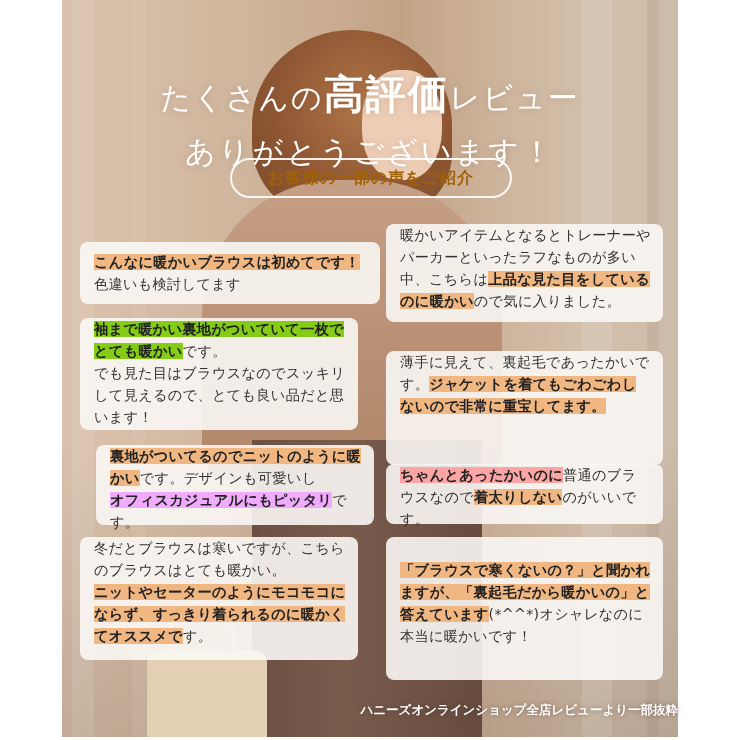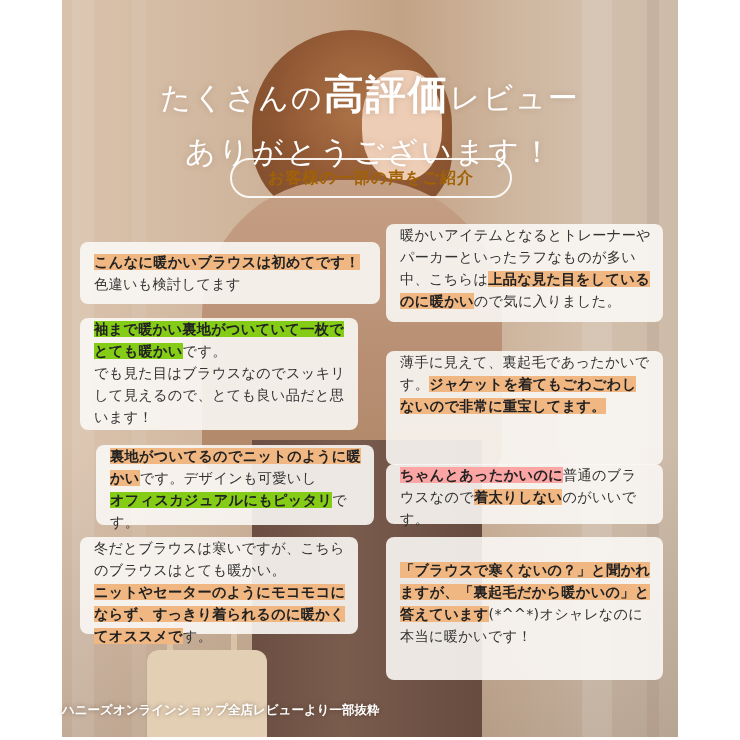--- a/index.html
+++ b/index.html
@@ -78,25 +78,25 @@
       background: #f0b782; font-weight: bold; color: #222222;
     }
     .card p { white-space: normal; }
 
     .c1 { left: 80px;  top: 242px; width: 300px; height: 62px; padding-top: 9px; }
     .c2 { left: 386px; top: 224px; width: 277px; height: 98px; }
     .c3 { left: 80px;  top: 318px; width: 278px; height: 112px; }
     .c4 { left: 386px; top: 336px; width: 277px; height: 114px; margin-top: 15px; }
     .c5 { left: 96px;  top: 445px; width: 278px; height: 80px; }
     .c6 { left: 386px; top: 464px; width: 277px; height: 60px; }
-    .c7 { left: 80px;  top: 537px; width: 278px; height: 97px; }
+    .c7 { left: 80px;  top: 537px; width: 278px; height: 123px; }
     .c8 { left: 386px; top: 537px; width: 277px; height: 143px; }
 
     .footer {
-      position: absolute; left: 62px; top: 702px; width: 616px; text-align: left;
+      position: absolute; left: 62px; top: 702px; width: 616px; text-align: right;
       color: #ffffff; font-size: 12.5px; font-weight: bold;
       text-shadow: 0 0 4px rgba(60,40,30,0.5);
     }
   </style>
 </head>
 <body>
 
 <div class="photo">
   <div class="stripe s1"></div>
   <div class="stripe s2"></div>
@@ -125,21 +125,21 @@
 <div class="card c2">
     <p><span>暖かいアイテムとなるとトレーナーやパーカーといったラフなものが多い中、こちらは</span><span class="hl" style="background: rgb(240, 183, 130);">上品な見た目をしているのに暖かい</span><span>ので気に入りました。</span></p>
   </div>
 <div class="card c3">
     <p><span class="hl" style="background: #84cc16;">袖まで暖かい裏地がついていて一枚でとても暖かい</span><span>です。</span><br><span>でも見た目はブラウスなのでスッキリして見えるので、とても良い品だと思います！</span></p>
   </div>
 <div class="card c4">
     <p><span>薄手に見えて、裏起毛であったかいです。</span><span class="hl" style="background: rgb(240, 183, 130);">ジャケットを着てもごわごわしないので非常に重宝してます。</span><br></p>
   </div>
 <div class="card c5">
-    <p><span class="hl" style="background: rgb(240, 183, 130);">裏地がついてるのでニットのように暖かい</span><span>です。デザインも可愛いし</span><br><span class="hl" style="background: #84cc16;">オフィスカジュアルにもピッタリ</span><span>です。</span></p>
+    <p><span class="hl" style="background: rgb(240, 183, 130);">裏地がついてるのでニットのように暖かい</span><span>です。デザインも可愛いし</span><br><span class="hl" style="background: #f0abfc;">オフィスカジュアルにもピッタリ</span><span>です。</span></p>
   </div>
 <div class="card c6">
     <p><span class="hl" style="background: #fca5a5;">ちゃんとあったかいのに</span><span>普通のブラウスなので</span><span class="hl" style="background: rgb(240, 183, 130);">着太りしない</span><span>のがいいです。</span></p>
   </div>
 <div class="card c7">
     <p><span>冬だとブラウスは寒いですが、こちらのブラウスはとても暖かい。</span><br><span class="hl" style="background: rgb(240, 183, 130);">ニットやセーターのようにモコモコにならず、すっきり着られるのに暖かくてオススメで</span><span>す。</span></p>
   </div>
 <div class="card c8">
     <p><br><span class="hl" style="background: rgb(240, 183, 130);">「ブラウスで寒くないの？」と聞かれますが、「裏起毛だから暖かいの」と答えています</span><span>(*^^*)オシャレなのに本当に暖かいです！</span></p>
   </div>

